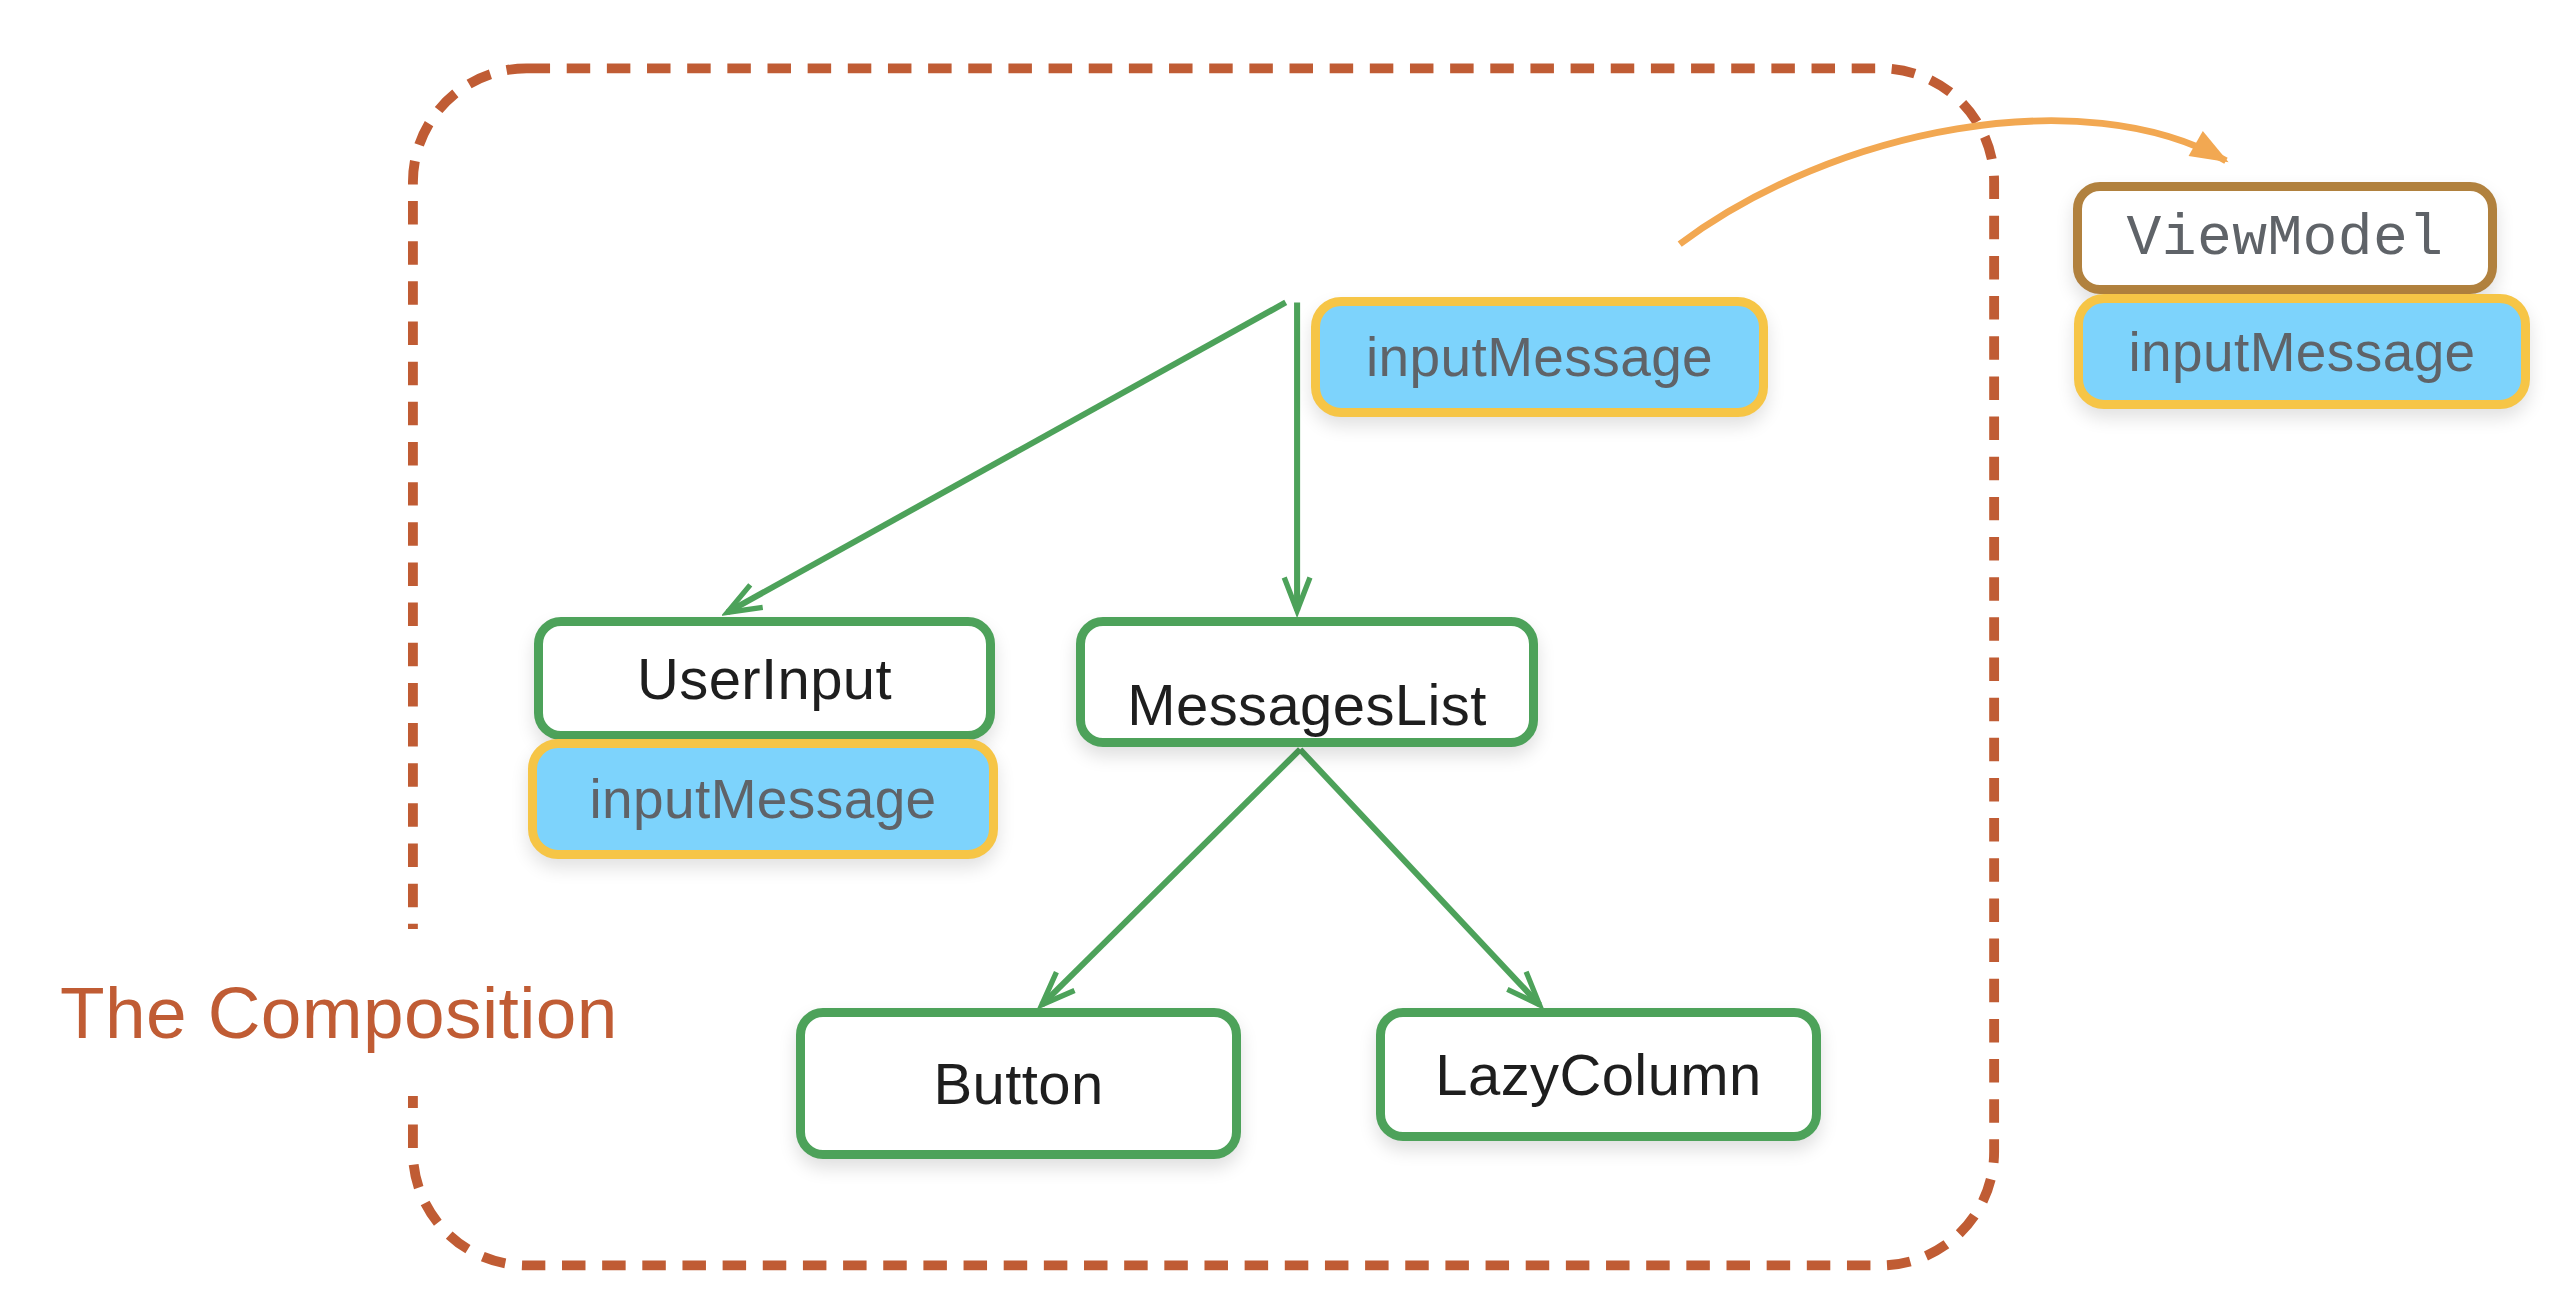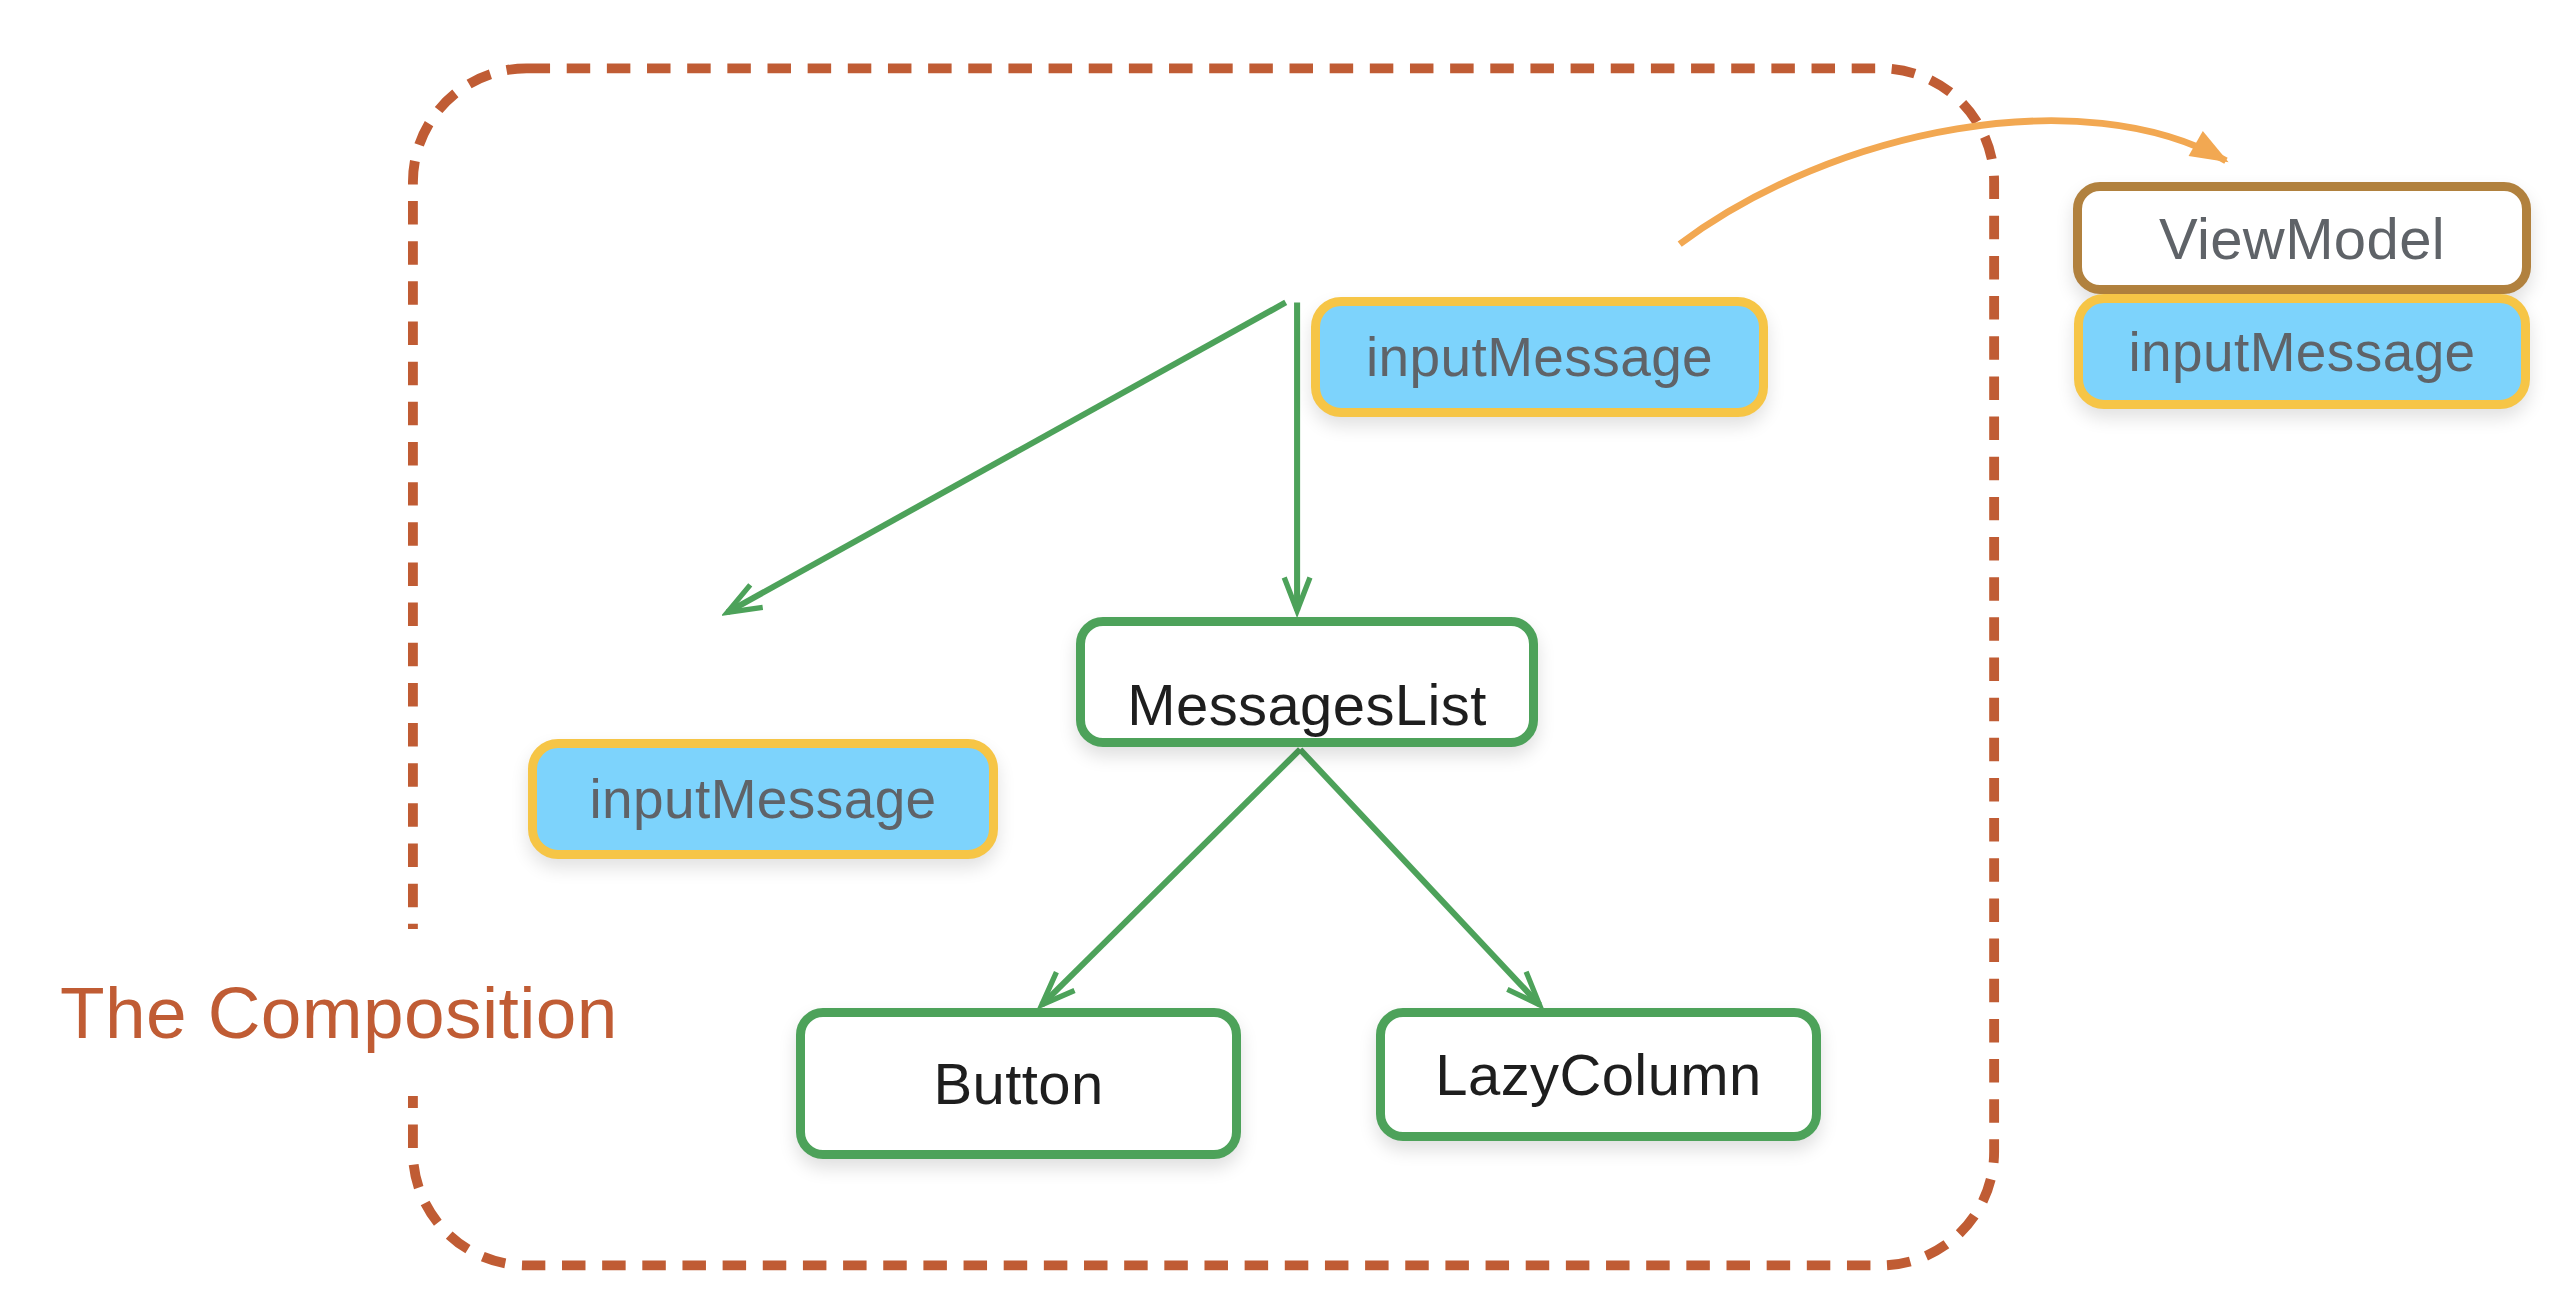--- a/index.html
+++ b/index.html
@@ -42,21 +42,21 @@
     font-size:73px;font-weight:normal;color:var(--boundary-brick);
     letter-spacing:0.4px;white-space:nowrap;
   }
 
   
   #n-conversation{left:928px;top:176px;width:749px;height:127px;}
   #n-userinput   {left:534px; top:617px;width:461px;height:123px;}
   #n-messages    {left:1076px;top:617px;width:462px;height:130px;align-items:flex-end;}
   #n-button      {left:796px;top:1008px;width:445px;height:151px;align-items:center;}
   #n-lazycolumn  {left:1376px;top:1008px;width:445px;height:133px;}
-  #n-viewmodel   {left:2073px;top:182px;width:458px;height:112px;}
+  #n-viewmodel   {left:2073px;top:182px;width:424px;height:112px;font-family:Liberation Mono, monospace;}
 
   #b-conversation{left:1311px;top:297px;width:457px;height:120px;}
   #b-userinput   {left:528px; top:739px;width:470px;height:120px;}
   #b-viewmodel   {left:2074px;top:294px;width:456px;height:115px;}
 </style>
 </head>
 <body>
 
 <div class="stage">
 
@@ -75,20 +75,23 @@
     <path class="edge" d="M 1697 399 L 960 808" marker-end="url(#greenHead)"></path>
     <path class="edge" d="M 1712 399 L 1712 806" marker-end="url(#greenHead)"></path>
     <path class="edge" d="M 1716 989 L 1375 1326" marker-end="url(#greenHead)"></path>
     <path class="edge" d="M 1716 989 L 2032 1326" marker-end="url(#greenHead)"></path>
     <path class="edge-orange" d="M 2217 322 C 2420 170 2750 105 2938 212" marker-end="url(#orangeHead)"></path>
   </svg>
 
   <div class="diagram-title">The Composition</div>
 
 
+  <div class="node" id="n-userinput">
+    <span>UserInput</span>
+  </div>
 
   <div class="node" id="n-messages">
     <span>MessagesList</span>
   </div>
 
   <div class="node" id="n-button">
     <span>Button</span>
   </div>
 
   <div class="node" id="n-lazycolumn">

